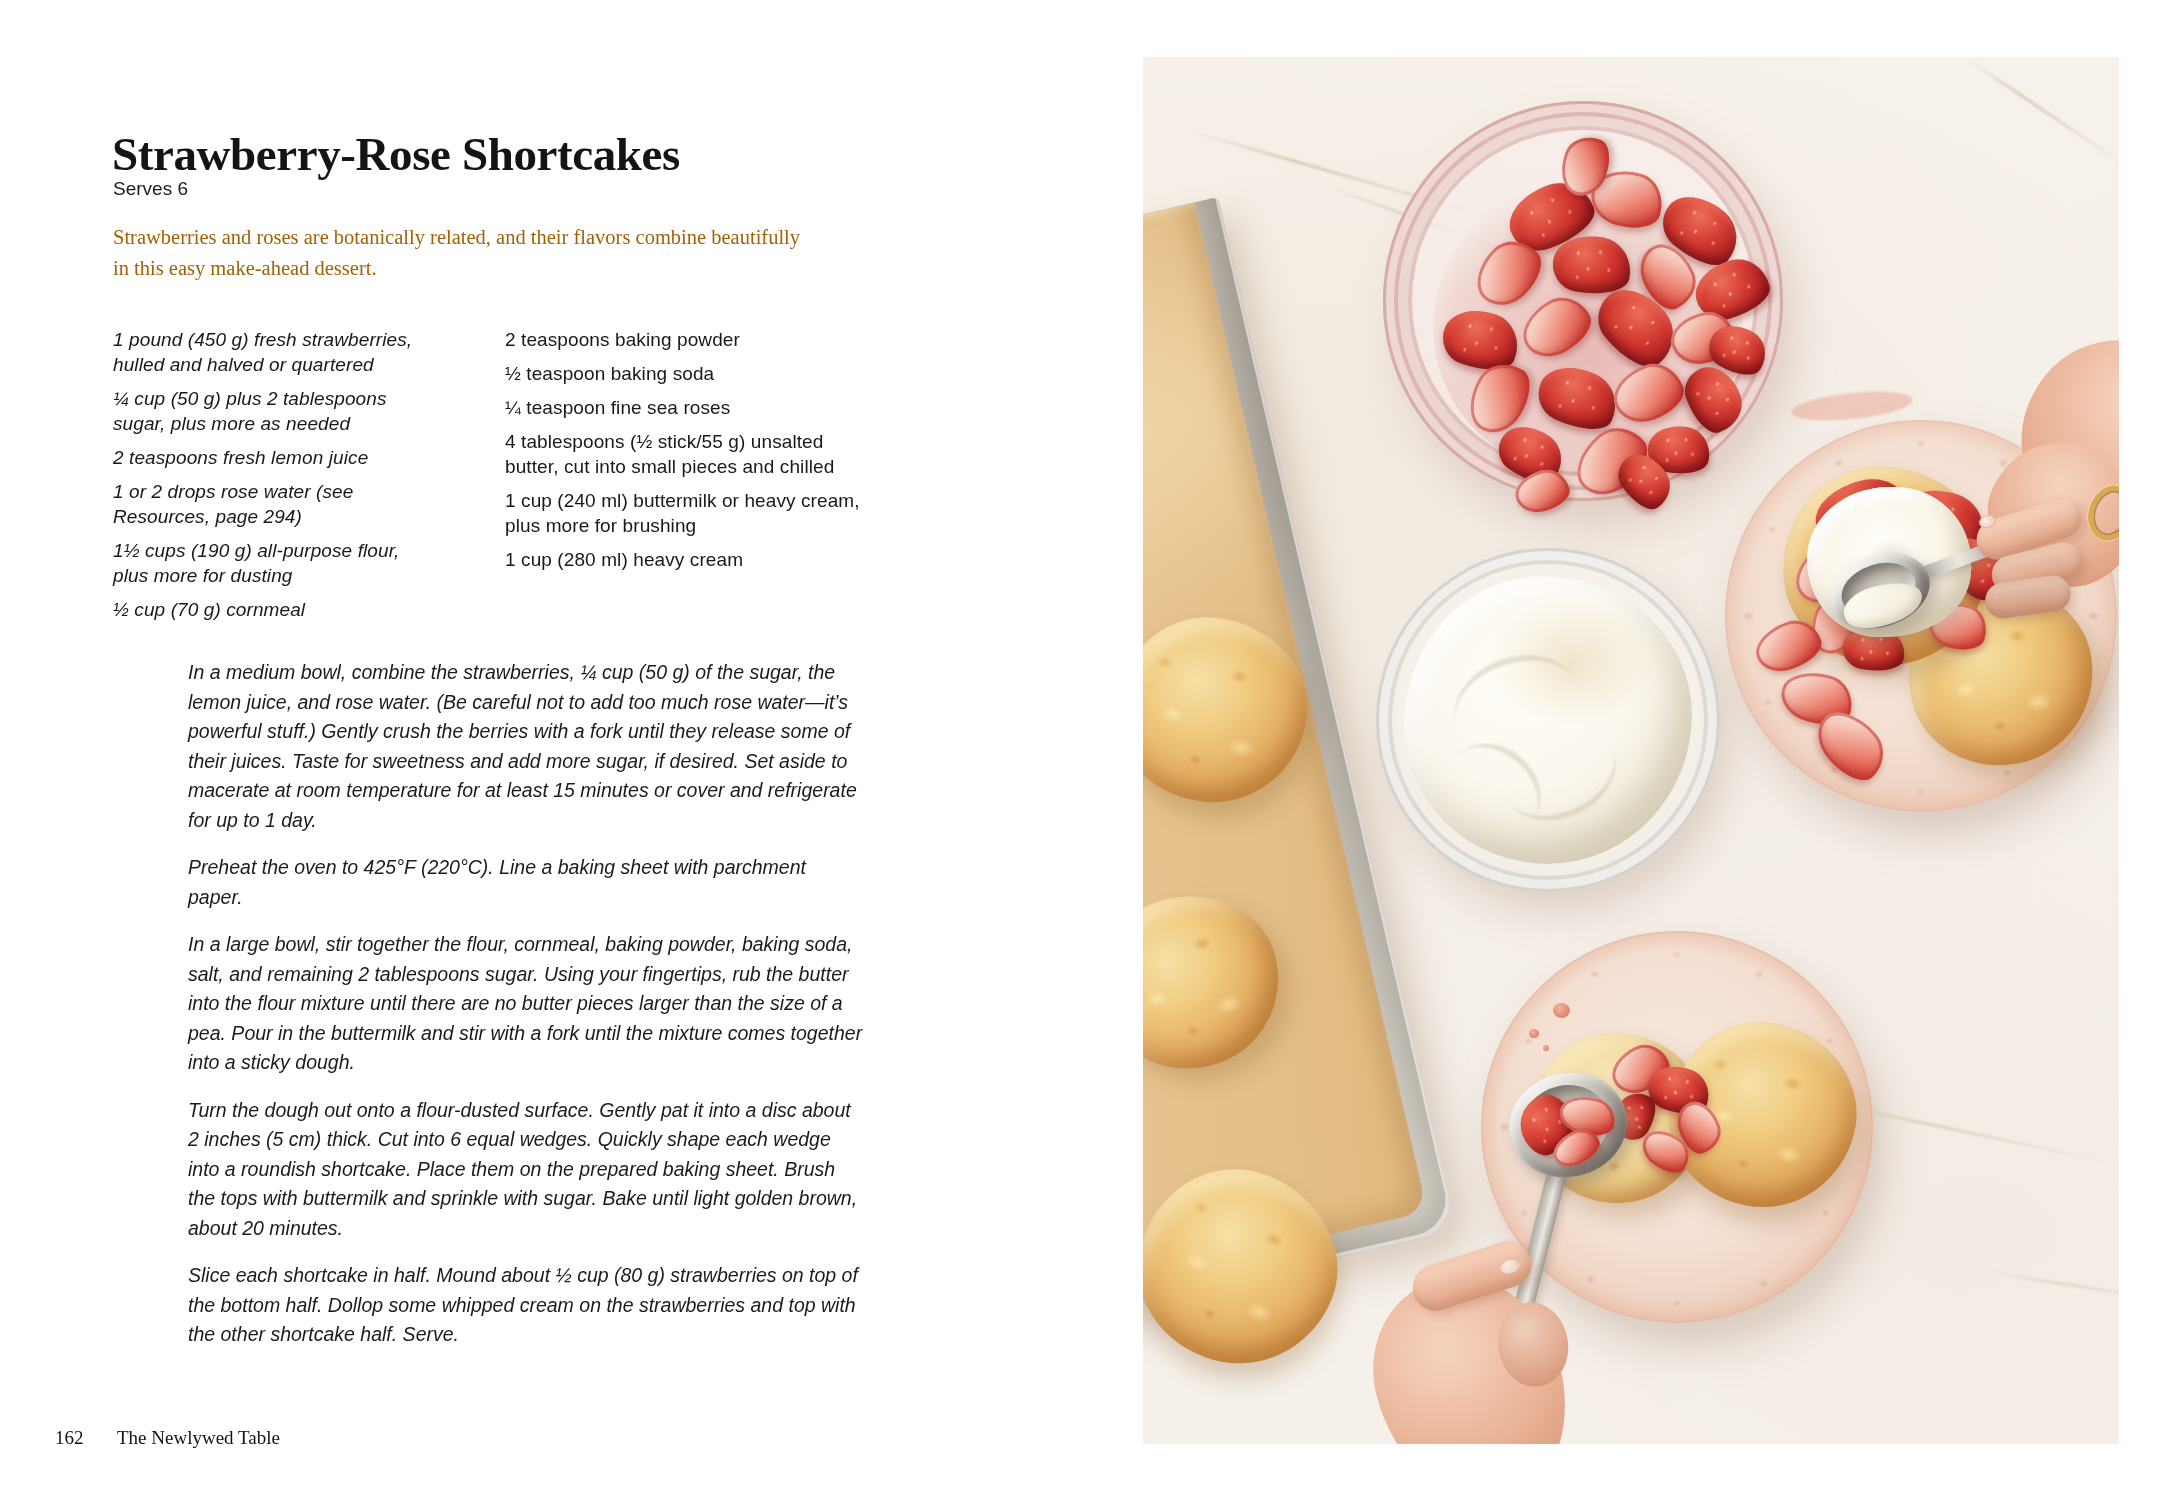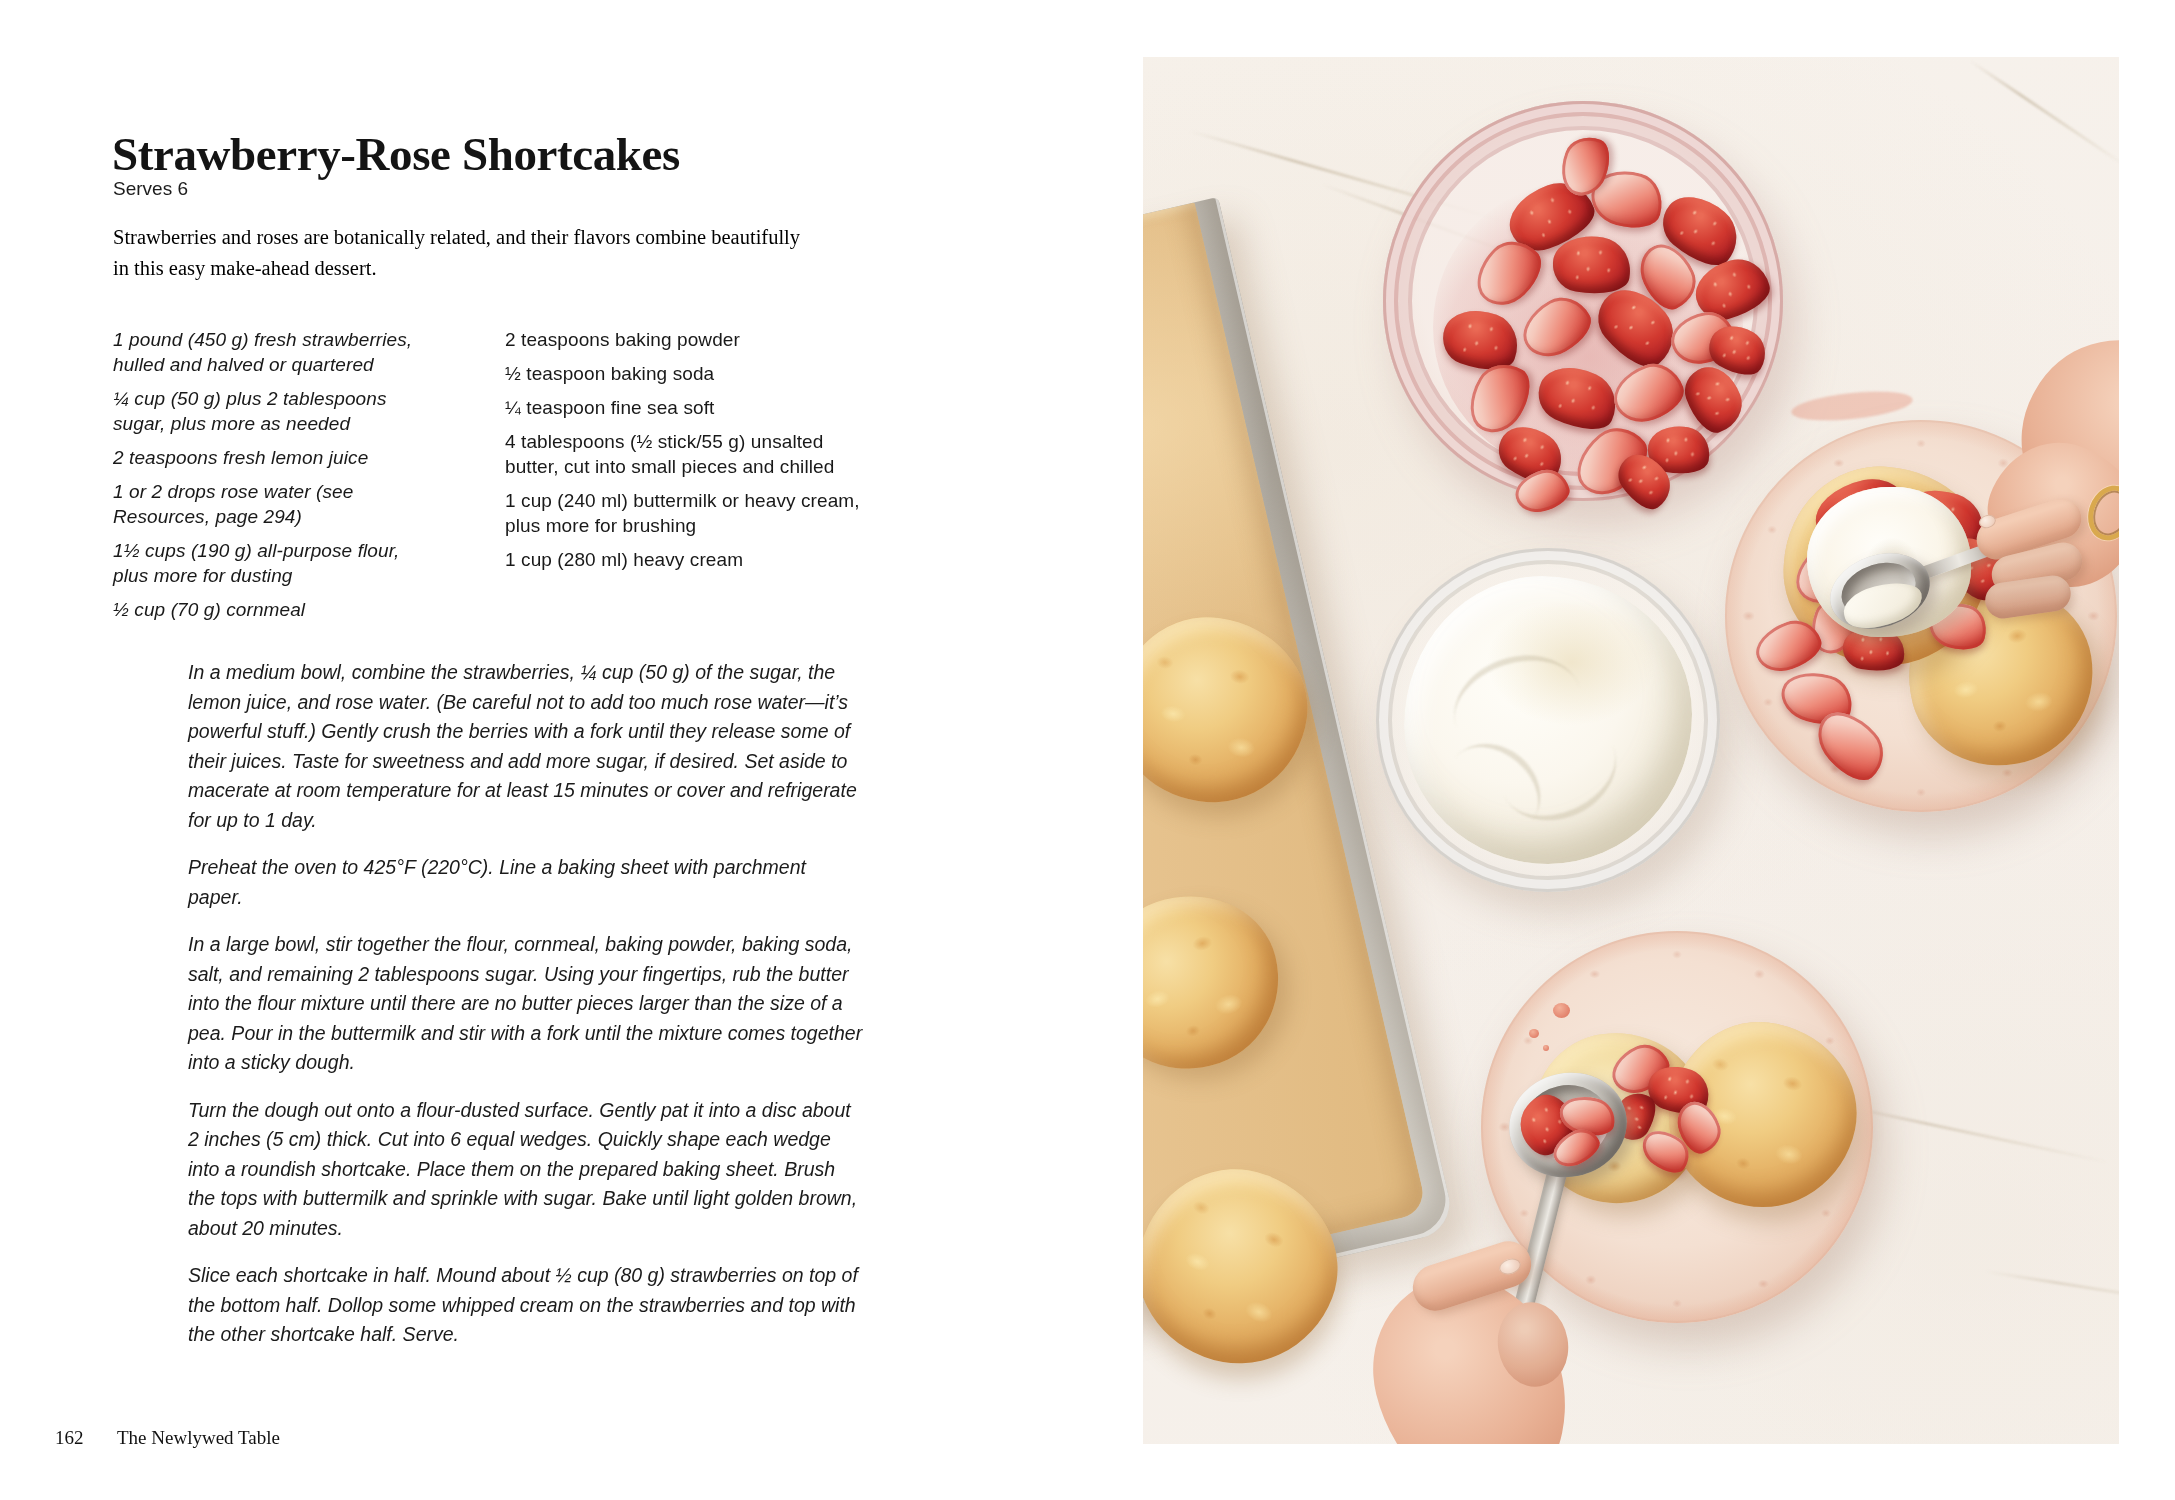--- a/index.html
+++ b/index.html
@@ -3,21 +3,21 @@
 <meta charset="utf-8">
 <style>
   html,body{margin:0;padding:0;background:#ffffff;}
   .page{position:relative;width:2175px;height:1500px;background:#ffffff;overflow:hidden;
         font-family:"Liberation Sans","DejaVu Sans",sans-serif;color:#1c1c1c;padding-left:47px;}
   
   .title{position:absolute;left:112px;top:96px;font-family:"Liberation Serif","DejaVu Serif",serif;
          font-size:47px;font-weight:700;letter-spacing:-0.4px;color:#141414;}
   .serves{position:absolute;left:113px;top:178px;font-size:19px;color:#1c1c1c;}
   .intro{position:absolute;left:113px;top:222px;width:700px;font-family:"Liberation Serif","DejaVu Serif",serif;
-         font-size:20.5px;line-height:31px;color:#000000;}
+         font-size:20.5px;line-height:31px;color:#a16207;}
   .ing-col{position:absolute;top:327px;font-size:19px;line-height:25px;color:#191919;letter-spacing:0.1px;}
   .ing-col.left{left:113px;width:320px;font-style:italic;}
   .ing-col.right{left:505px;width:362px;}
   .ing{margin:0 0 9px 0;}
   .steps{position:absolute;left:188px;top:658px;width:676px;font-size:19.5px;line-height:29.5px;color:#1b1b1b;}
   .step{margin:0 0 18px 0;font-style:italic;}
   .footer{position:absolute;left:55px;top:1427px;font-family:"Liberation Serif","DejaVu Serif",serif;
           font-size:19px;color:#111;}
   .footer .pgnum{display:inline-block;min-width:62px;}
   
@@ -145,21 +145,21 @@
       <div class="ing">1 pound (450 g) fresh strawberries, hulled and halved or quartered</div>
       <div class="ing">¼ cup (50 g) plus 2 tablespoons sugar, plus more as needed</div>
       <div class="ing">2 teaspoons fresh lemon juice</div>
       <div class="ing">1 or 2 drops rose water (see Resources, page 294)</div>
       <div class="ing">1½ cups (190 g) all-purpose flour, plus more for dusting</div>
       <div class="ing">½ cup (70 g) cornmeal</div>
     </div>
   <div class="ing-col right">
       <div class="ing">2 teaspoons baking powder</div>
       <div class="ing">½ teaspoon baking soda</div>
-      <div class="ing">¼ teaspoon fine sea soft</div>
+      <div class="ing">¼ teaspoon fine sea roses</div>
       <div class="ing">4 tablespoons (½ stick/55 g) unsalted butter, cut into small pieces and chilled</div>
       <div class="ing">1 cup (240 ml) buttermilk or heavy cream, plus more for brushing</div>
       <div class="ing">1 cup (280 ml) heavy cream</div>
     </div>
 
   <div class="steps">
       <p class="step">In a medium bowl, combine the strawberries, ¼ cup (50 g) of the sugar, the lemon juice, and rose water. (Be careful not to add too much rose water—it’s powerful stuff.) Gently crush the berries with a fork until they release some of their juices. Taste for sweetness and add more sugar, if desired. Set aside to macerate at room temperature for at least 15 minutes or cover and refrigerate for up to 1 day.</p>
       <p class="step">Preheat the oven to 425°F (220°C). Line a baking sheet with parchment paper.</p>
       <p class="step">In a large bowl, stir together the flour, cornmeal, baking powder, baking soda, salt, and remaining 2 tablespoons sugar. Using your fingertips, rub the butter into the flour mixture until there are no butter pieces larger than the size of a pea. Pour in the buttermilk and stir with a fork until the mixture comes together into a sticky dough.</p>
       <p class="step">Turn the dough out onto a flour-dusted surface. Gently pat it into a disc about 2 inches (5 cm) thick. Cut into 6 equal wedges. Quickly shape each wedge into a roundish shortcake. Place them on the prepared baking sheet. Brush the tops with buttermilk and sprinkle with sugar. Bake until light golden brown, about 20 minutes.</p>

